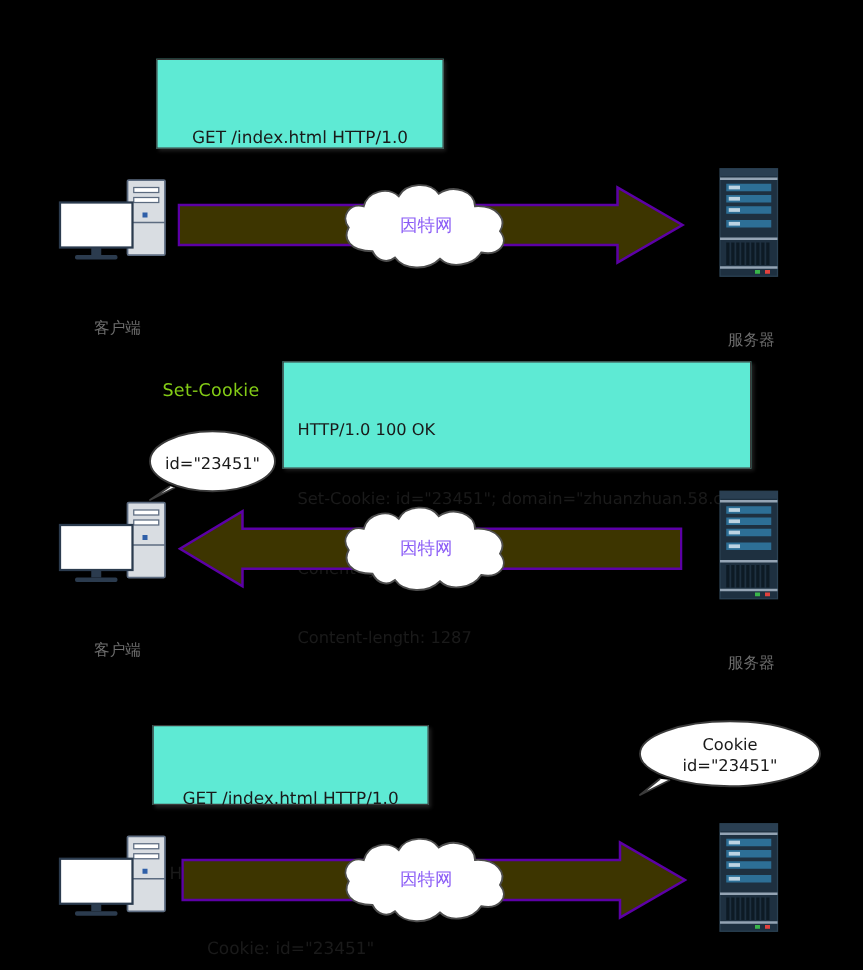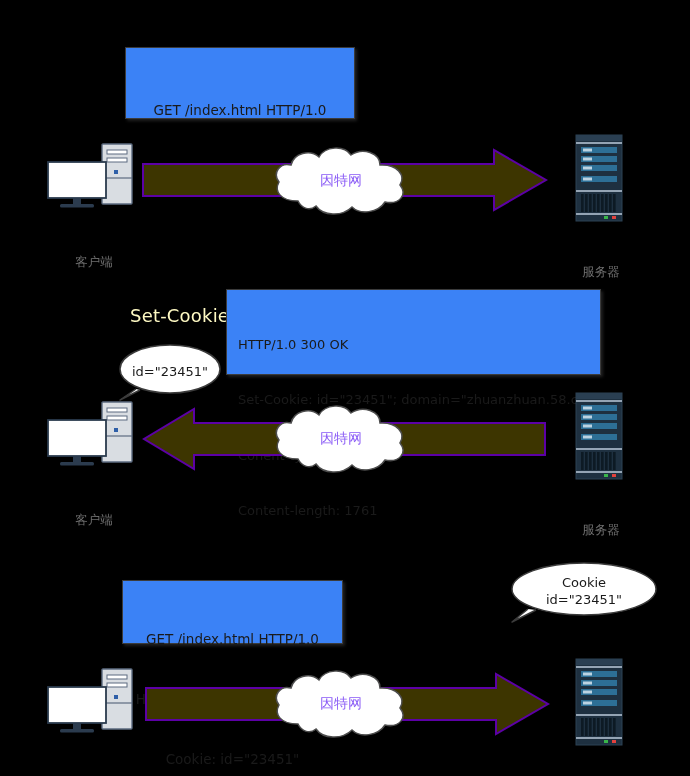--- a/index.html
+++ b/index.html
@@ -17,21 +17,21 @@
   .stage {
     position: absolute;
     left: 0; top: 0;
     width: 690px;
     height: 776px;
   }
 
   
   .msgbox {
     position: absolute;
-    background: #3b82f6;
+    background: #5eead4;
     border: 1px solid #3b3b3b;
     box-shadow: 2px 2px 3px rgba(60,60,60,0.55);
     color: #1a1a1a;
     font-size: 13.5px;
     line-height: 1.48;
     box-sizing: border-box;
     white-space: pre;
   }
   .msgbox.centered { text-align: center; }
   .msgbox.leftal { text-align: left; }
@@ -48,43 +48,43 @@
     line-height: 1.42;
   }
   #msg-request-2 {
     left: 122px; top: 580px; width: 221px; height: 64px;
     padding: 9px 10px;
   }
 
   
   .gray-label {
     position: absolute;
-    color: #fef9c3;
-    font-size: 18px;
+    color: #84cc16;
+    font-size: 14px;
     letter-spacing: .2px;
   }
   #label-set-cookie { left: 130px; top: 305px; }
 
   
   .bubble-wrap { position: absolute; }
   .bubble-wrap .btext {
     position: absolute;
     left: 0; top: 0;
     width: 100%; height: 100%;
     display: flex;
     flex-direction: column;
     align-items: center;
     justify-content: center;
     color: #1a1a1a;
     font-size: 13px;
     line-height: 1.3;
     pointer-events: none;
   }
   #bubble-setcookie { left: 118px; top: 343px; width: 104px; height: 58px; }
-  #bubble-cookie    { left: 510px; top: 561px; width: 148px; height: 62px; }
+  #bubble-cookie    { left: 510px; top: 575px; width: 148px; height: 62px; }
 
   
   .cloud-wrap { position: absolute; }
   .cloud-wrap .ctext {
     position: absolute;
     left: 0; top: 0;
     width: 100%; height: 100%;
     display: flex; align-items: center; justify-content: center;
     color: #8b5cf6;
     font-size: 14px;
@@ -192,24 +192,24 @@
       <rect x="8" y="79" width="46" height="2" fill="#94a4b4"></rect>
       <rect x="36" y="82" width="4" height="3" fill="#39b54a"></rect>
       <rect x="44" y="82" width="4" height="3" fill="#e2413d"></rect>
     </svg>
     <div class="dev-label">服务器</div>
   </div>
 
   <div class="gray-label" id="label-set-cookie">Set-Cookie</div>
 
   <div class="msgbox leftal" id="msg-response">
-    <span class="line">HTTP/1.0 300 OK</span>
+    <span class="line">HTTP/1.0 100 OK</span>
     <span class="line">Set-Cookie: id="23451"; domain="zhuanzhuan.58.com"</span>
     <span class="line">Conent-type: text/html</span>
-    <span class="line">Content-length: 1761</span>
+    <span class="line">Content-length: 1287</span>
   </div>
 
   <div class="bubble-wrap" id="bubble-setcookie">
     <svg width="104" height="58" viewBox="0 0 104 58">
       <path d="M18,46 L2,57 L22,47" fill="#ffffff" stroke="#3b3b3b" stroke-width="1.5" stroke-linejoin="round"></path>
       <ellipse cx="52" cy="26" rx="50" ry="24" fill="#ffffff" stroke="#3b3b3b" stroke-width="1.5"></ellipse>
     </svg>
     <div class="btext">
       <span>id="23451"</span>
     </div>

